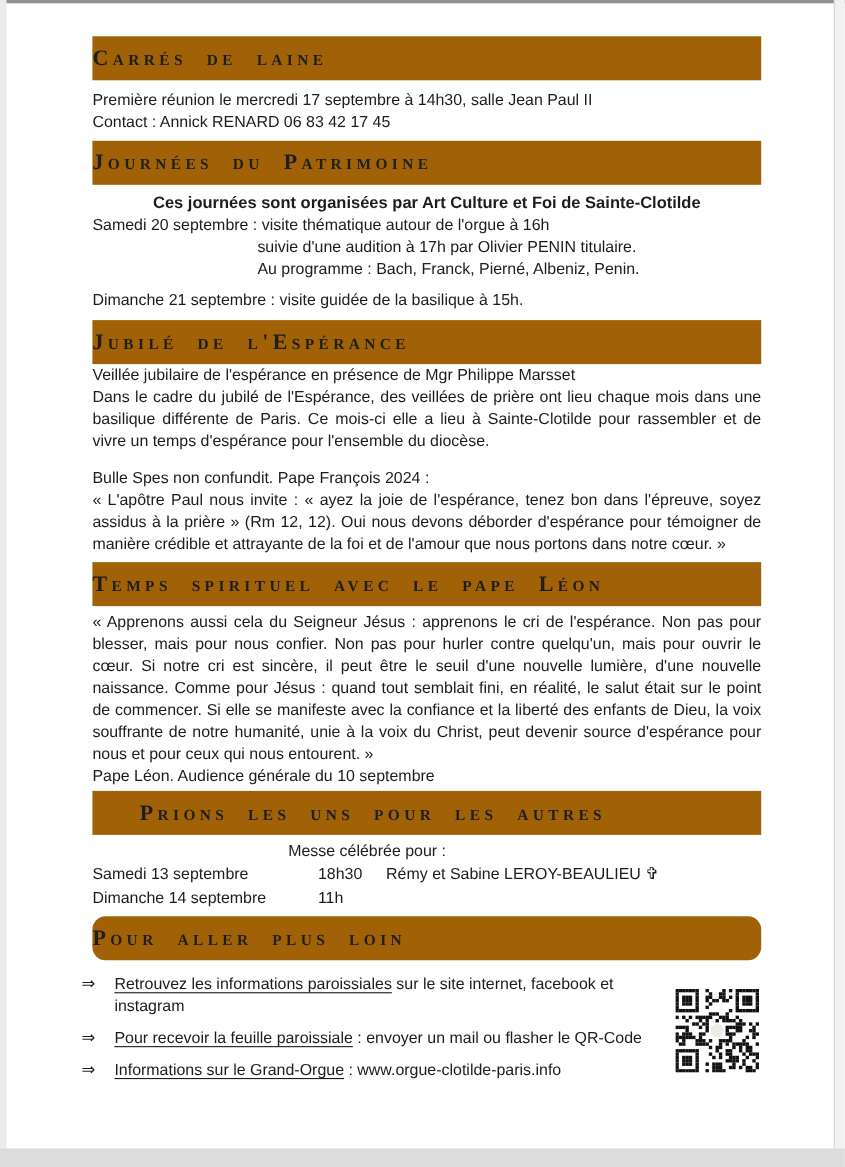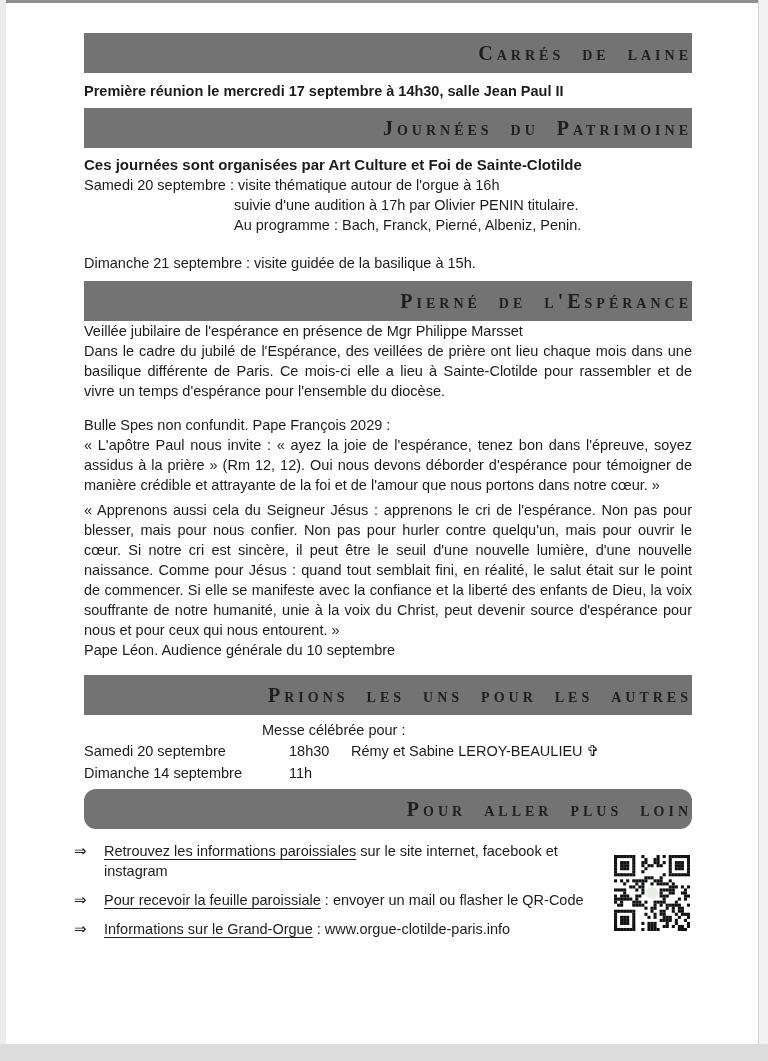--- a/index.html
+++ b/index.html
@@ -10,31 +10,31 @@
   }
   
   .edge-top{position:absolute;left:0;top:0;width:768px;height:3px;background:#8f8f8f;}
   .edge-left{position:absolute;left:0;top:0;width:6px;height:1061px;background:#ececec;}
   .edge-right{position:absolute;right:0;top:0;width:9px;height:1061px;background:#f2f2f2;border-left:1px solid #d4d4d4;}
   .edge-bottom{position:absolute;left:0;top:1044px;width:768px;height:17px;background:#dcdcdc;}
 
   .content{position:absolute;left:84px;top:0;width:608px;}
 
   .bar{
-    background:#737373;height:40px;display:flex;align-items:center;justify-content:flex-end;
+    background:#a16207;height:40px;display:flex;align-items:center;justify-content:flex-start;
     font-family:"Liberation Serif", serif;font-weight:bold;
     font-variant:small-caps;font-size:20px;letter-spacing:4px;word-spacing:9px;
     color:#1f1f1f;
   }
   .bar-1{margin-top:33px;}
   p{margin:0;}
   .mt-sm{margin-top:5px;}
-  .mt-md{margin-top:8px;font-weight:bold;}
+  .mt-md{margin-top:8px;}
   .bold{font-weight:bold;font-size:15px;}
-  .center{text-align:left;}
+  .center{text-align:center;}
   .right{text-align:left;}
   .justify{text-align:justify;}
   .indent{padding-left:150px;}
 
   .prions-intro{margin-left:178px;margin-top:5px;}
   .prions-grid{display:grid;grid-template-columns:205px 62px 1fr;row-gap:2px;margin-top:1px;}
   .cross{font-size:15px;}
 
   .plusloin{position:relative;margin-top:8px;}
   .pl-item{display:flex;margin-top:9px;}
@@ -51,47 +51,51 @@
 <div class="edge-left"></div>
 <div class="edge-right"></div>
 <div class="edge-bottom"></div>
 
 <div class="content">
 
   <div class="bar bar-1">
       <span>Carrés de laine</span>
     </div>
   <p class="mt-md">Première réunion le mercredi 17 septembre à 14h30, salle Jean Paul II</p>
+  <p>Contact : Annick RENARD 06 83 42 17 45</p>
 
   <div class="bar" style="margin-top:7px;">
       <span>Journées du Patrimoine</span>
     </div>
   <p class="bold center" style="margin-top:7px;">Ces journées sont organisées par Art Culture et Foi de Sainte-Clotilde</p>
   <p>Samedi 20 septembre : visite thématique autour de l'orgue à 16h</p>
   <p class="indent">suivie d'une audition à 17h par Olivier PENIN titulaire.</p>
   <p class="indent">Au programme : Bach, Franck, Pierné, Albeniz, Penin.</p>
-  <p class="mt-sm" style="margin-top:18px;">Dimanche 21 septembre : visite guidée de la basilique à 15h.</p>
+  <p class="mt-sm" style="margin-top:8px;">Dimanche 21 septembre : visite guidée de la basilique à 15h.</p>
 
   <div class="bar" style="margin-top:8px;">
-      <span>Pierné de l'Espérance</span>
+      <span>Jubilé de l'Espérance</span>
     </div>
   <p>Veillée jubilaire de l'espérance en présence de Mgr Philippe Marsset</p>
   <p class="justify" style="margin-top:0;">Dans le cadre du jubilé de l'Espérance, des veillées de prière ont lieu chaque mois dans une basilique différente de Paris. Ce mois-ci elle a lieu à Sainte-Clotilde pour rassembler et de vivre un temps d'espérance pour l'ensemble du diocèse.</p>
-  <p style="margin-top:14px;">Bulle Spes non confundit. Pape François 2029 :</p>
+  <p style="margin-top:14px;">Bulle Spes non confundit. Pape François 2024 :</p>
   <p class="justify">« L'apôtre Paul nous invite : « ayez la joie de l'espérance, tenez bon dans l'épreuve, soyez assidus à la prière » (Rm 12, 12). Oui nous devons déborder d'espérance pour témoigner de manière crédible et attrayante de la foi et de l'amour que nous portons dans notre cœur. »</p>
 
+  <div class="bar" style="margin-top:6px;">
+      <span>Temps spirituel avec le pape Léon</span>
+    </div>
   <p class="justify" style="margin-top:5px;">« Apprenons aussi cela du Seigneur Jésus : apprenons le cri de l'espérance. Non pas pour blesser, mais pour nous confier. Non pas pour hurler contre quelqu'un, mais pour ouvrir le cœur. Si notre cri est sincère, il peut être le seuil d'une nouvelle lumière, d'une nouvelle naissance. Comme pour Jésus : quand tout semblait fini, en réalité, le salut était sur le point de commencer. Si elle se manifeste avec la confiance et la liberté des enfants de Dieu, la voix souffrante de notre humanité, unie à la voix du Christ, peut devenir source d'espérance pour nous et pour ceux qui nous entourent. »</p>
   <p class="right">Pape Léon. Audience générale du 10 septembre</p>
 
-  <div class="bar" style="margin-top:15px;">
+  <div class="bar" style="margin-top:3px;padding-left:43px;">
       <span>Prions les uns pour les autres</span>
     </div>
   <p class="prions-intro">Messe célébrée pour :</p>
   <div class="prions-grid">
-    <span>Samedi 20 septembre</span>
+    <span>Samedi 13 septembre</span>
     <span>18h30</span>
     <span><span>Rémy et Sabine LEROY-BEAULIEU</span> <span class="cross">✞</span></span>
     <span>Dimanche 14 septembre</span>
     <span>11h</span>
   </div>
 
   <div class="bar" style="margin-top:6px;border-radius:12px;">
       <span>Pour aller plus loin</span>
     </div>
 

